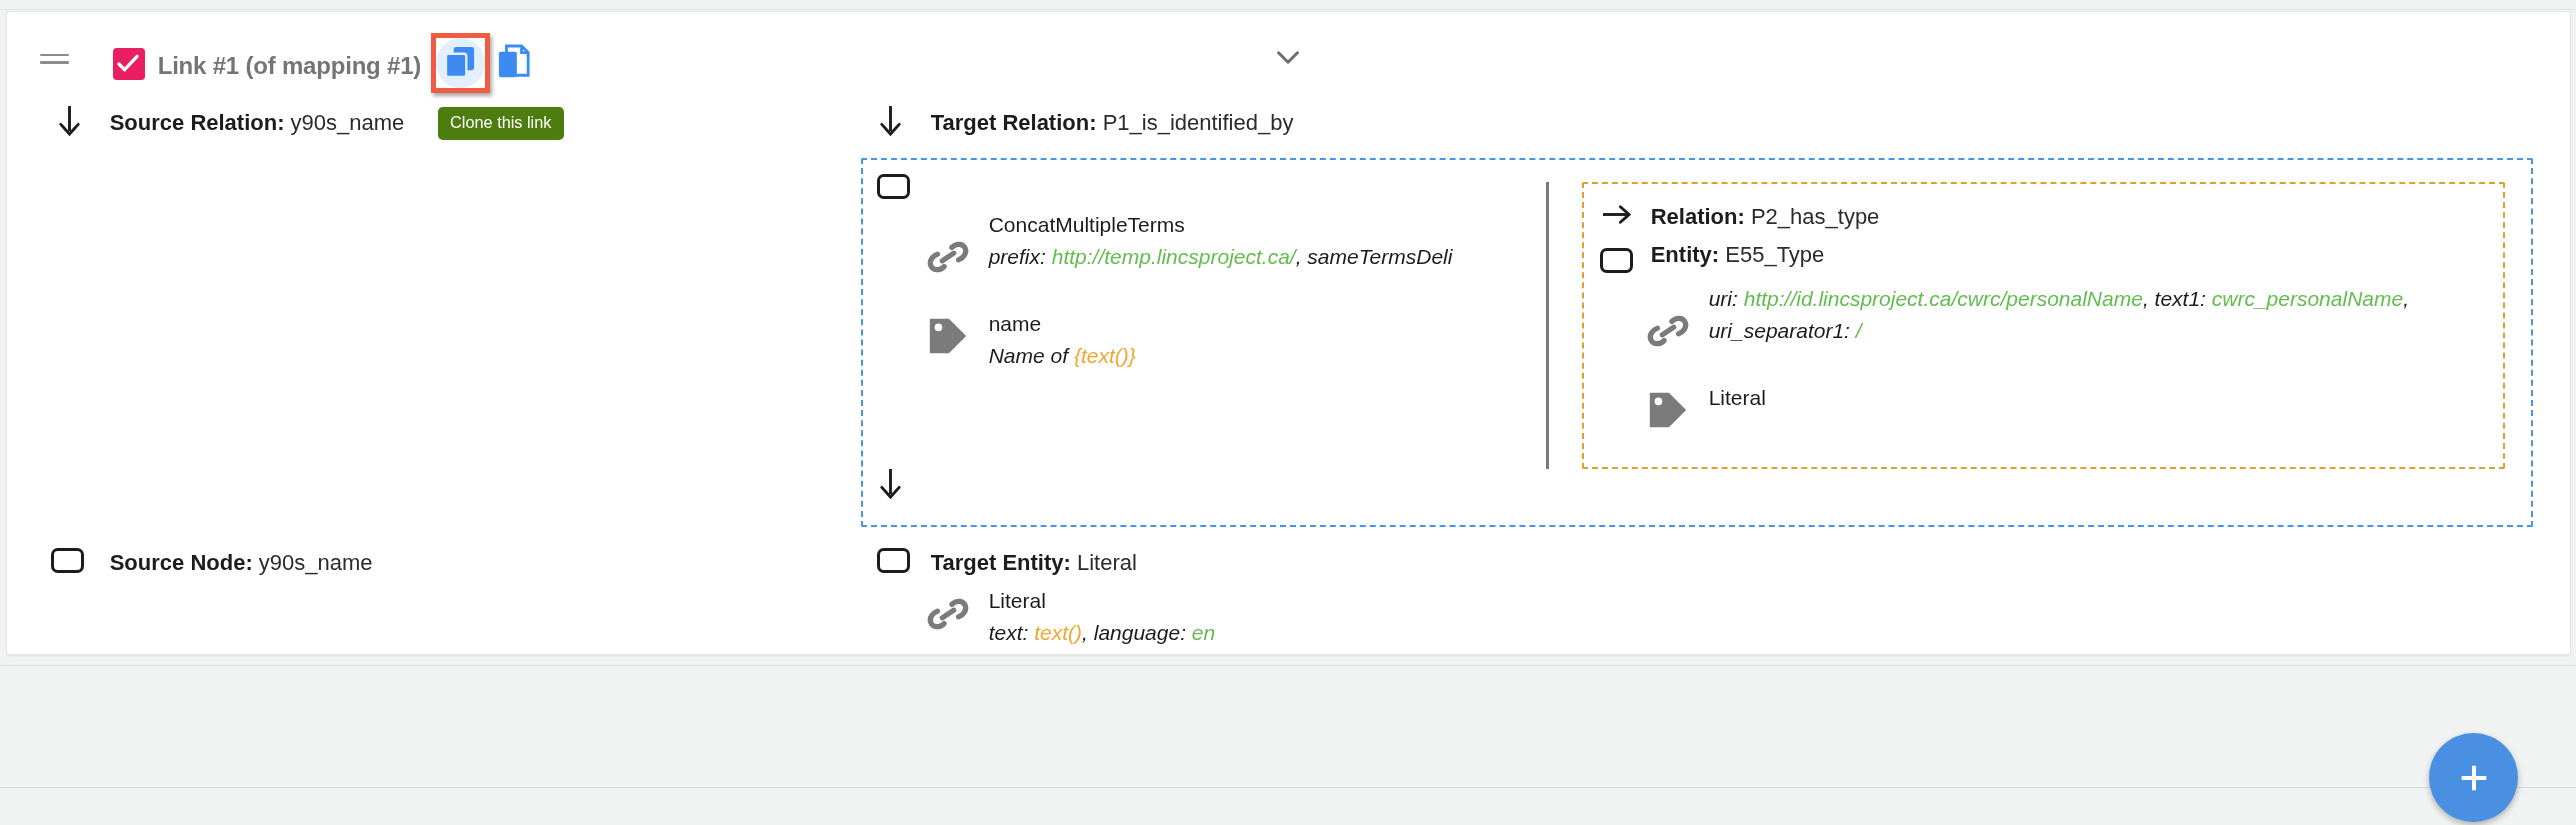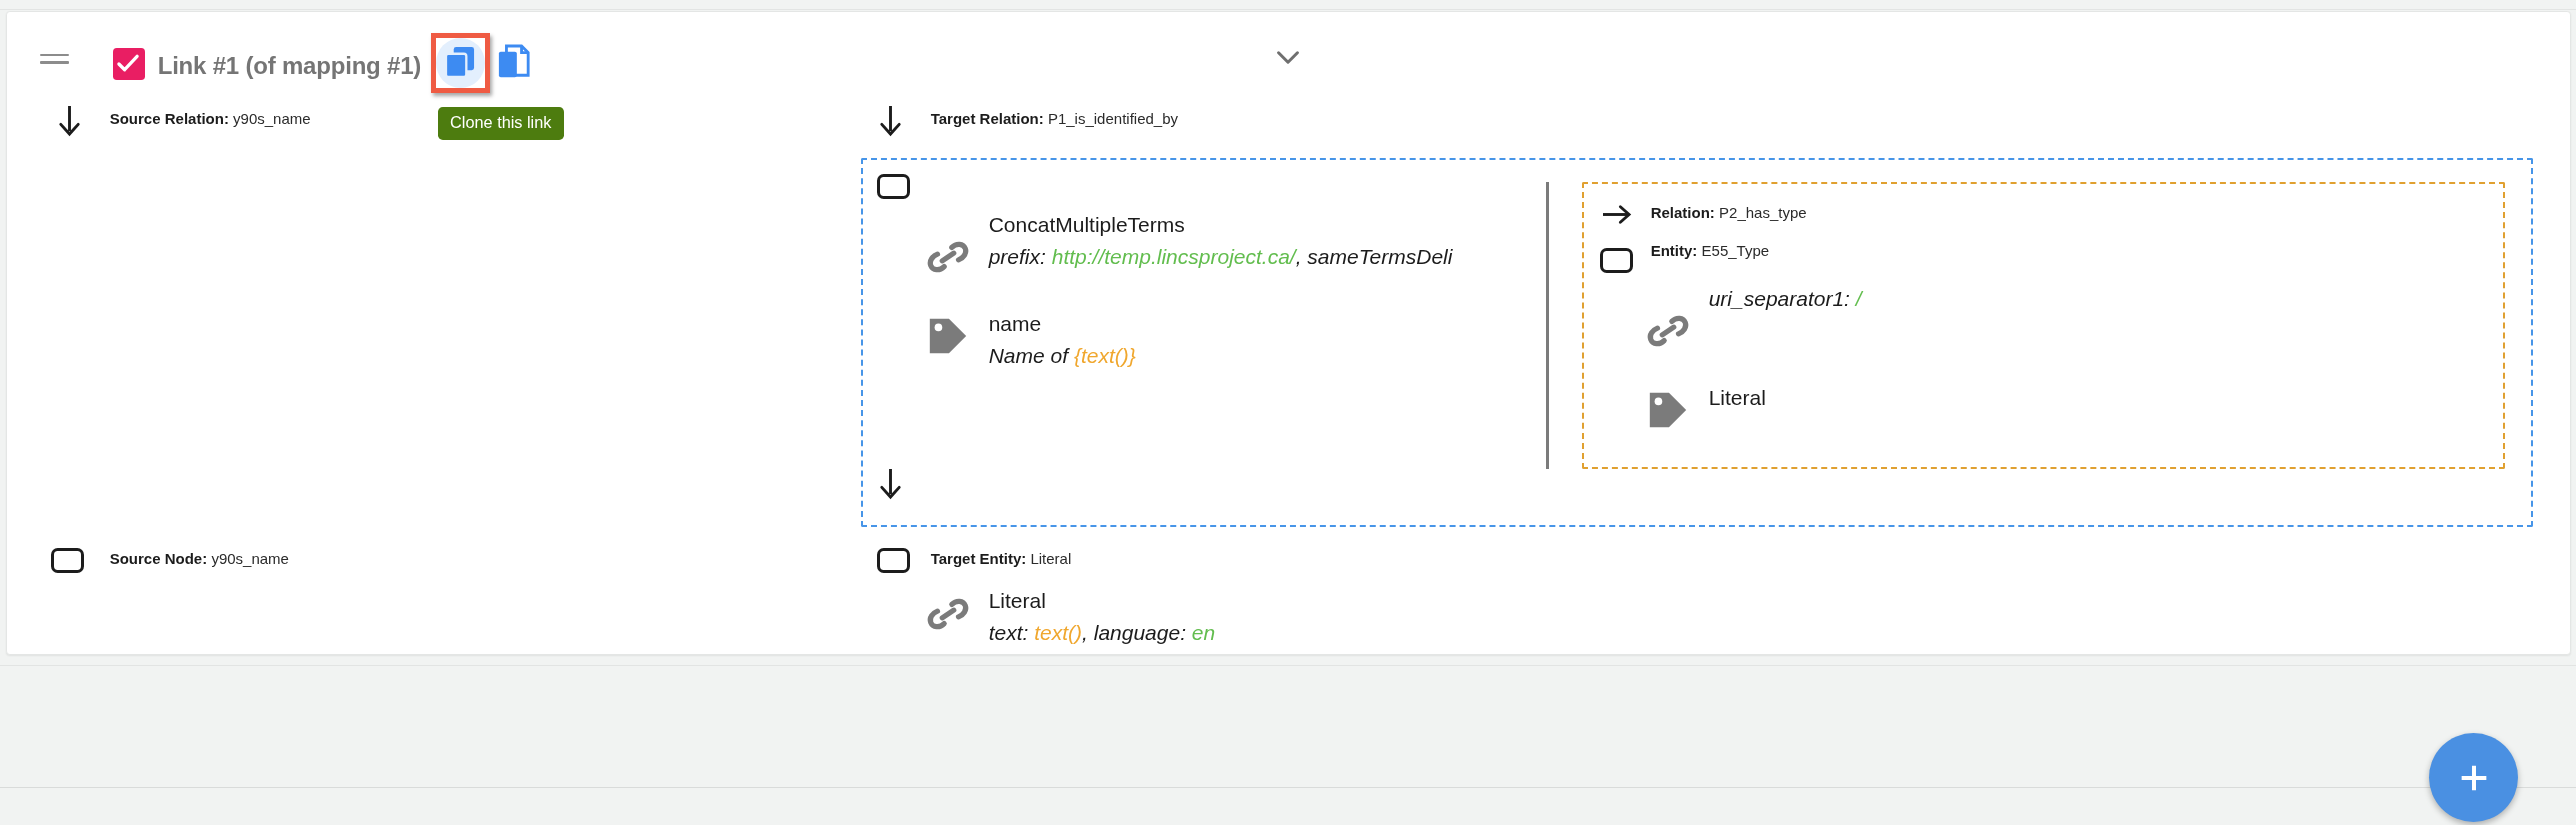--- a/index.html
+++ b/index.html
@@ -97,21 +97,21 @@
 
   .collapse-chevron {
     position: absolute; left: 1264px; top: 33px;
     width: 34px; height: 25px;
     cursor: pointer;
   }
 
   
   .row-label {
     position: absolute;
-    font-size: 15px;
+    font-size: 22px;
     color: #1c1c1c;
     white-space: nowrap;
   }
   .row-label b { font-weight: bold; }
   .row-label .val { font-weight: normal; color: #2b2b2b; }
 
   .arrow-down {
     position: absolute;
     width: 29px; height: 33px;
   }
@@ -335,20 +335,21 @@
       <div class="detail-icon" style="left:0; top:26px;">
         <svg width="44" height="44" viewBox="0 0 46 46">
           <g fill="none" stroke="#7b7b7b" stroke-width="5.5" stroke-linecap="round">
             <path d="M27 13 C32 8 39 9 41 14 C43 19 39 24 34 26"></path>
             <path d="M19 33 C14 38 7 37 5 32 C3 27 7 22 12 20"></path>
             <path d="M17 27 L29 19"></path>
           </g>
         </svg>
       </div>
       <div class="detail-lines" style="left:63px; top:0;">
+        <div class="detail-params"><span class="k">uri: </span><span class="g">http://id.lincsproject.ca/cwrc/personalName</span><span class="k">, text1: </span><span class="g">cwrc_personalName</span><span class="k">,</span></div>
         <div class="detail-params"><span class="k">uri_separator1: </span><span class="g">/</span></div>
       </div>
     </div>
 
     <div class="detail-block" style="left:1639px; top:370px;">
       <div class="detail-icon" style="left:0; top:7.7px;">
         <svg width="44" height="44" viewBox="0 0 46 46">
           <path d="M4 4 H24 L42 22 L24 40 L4 40 Z" fill="#7b7b7b"></path>
           <circle cx="13" cy="13" r="4" fill="#ffffff"></circle>
         </svg>

